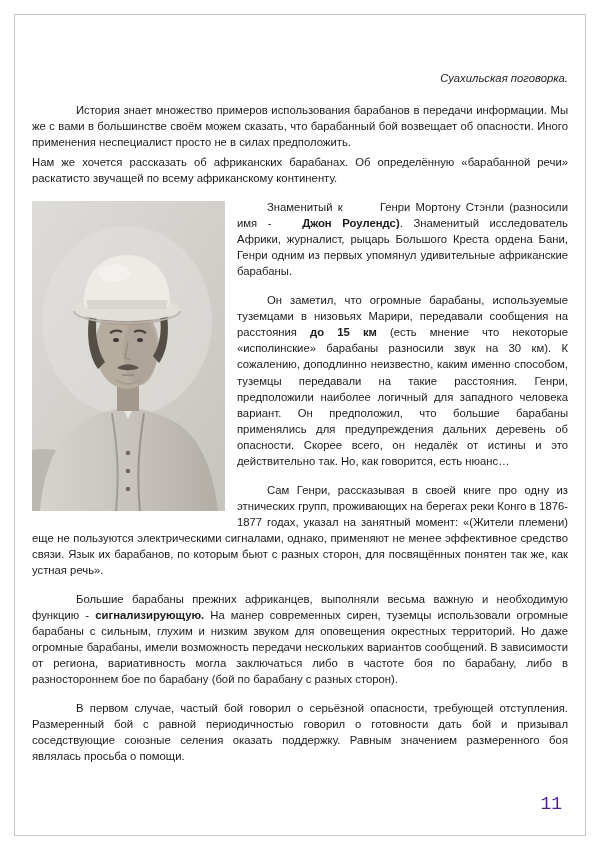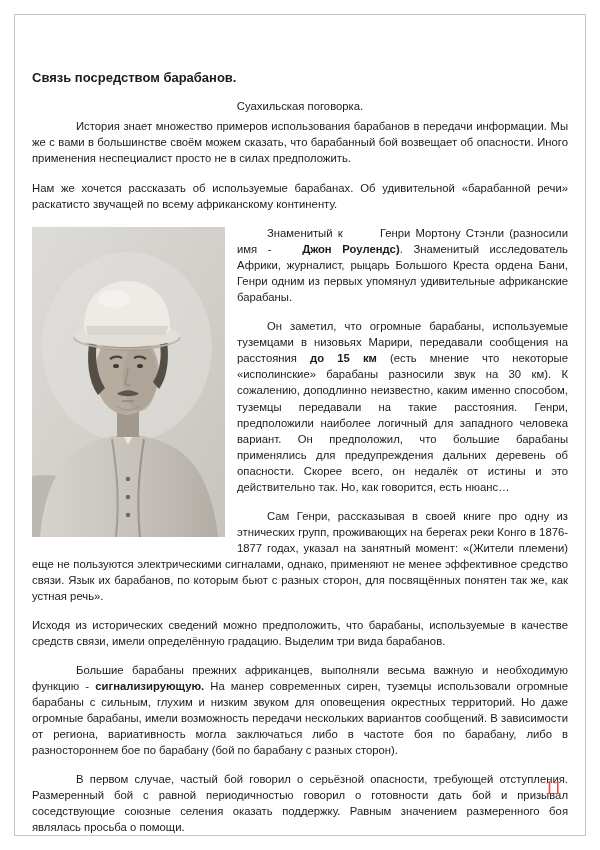--- a/index.html
+++ b/index.html
@@ -25,49 +25,48 @@
     font-size:13px; font-weight:bold;
     margin:0 0 13px 0;
   }
   .content p {
     font-size:11.3px;
     line-height:1.42;
     text-align:justify;
     margin:0 0 13px 0;
   }
   p.epigraph { text-align:right; font-style:italic; margin-bottom:12px; }
-  p.attrib   { text-align:center; margin-bottom:4px; }
+  p.attrib   { text-align:right; margin-bottom:16px;font-style:italic; }
   p.indent    { text-indent:44px; }
   p.indent-sm { text-indent:30px; }
-  p.tight     { margin-bottom:14px; }
+  p.tight     { margin-bottom:4px; }
   .photo {
     float:left;
     width:193px; height:310px;
     margin:2px 12px 6px 0;
   }
   .photo svg { display:block; width:100%; height:100%; }
   .page-num {
-    position:absolute; right:38px; bottom:51px;
-    font-size:18px; color:#ef4444;
-    font-family:Liberation Serif, serif;
+    position:absolute; right:38px; bottom:36px;
+    font-size:18px; color:#4c1d95;
+    font-family:Liberation Mono, monospace;
   }
 </style>
 </head>
 <body>
 
 <div class="page">
   <div class="page-frame"></div>
 
   <div class="content">
-    <h1 class="title">Связь посредством барабанов.</h1>
 
     <p class="attrib">Суахильская поговорка.</p>
 
     <p class="indent tight"><span>История знает множество примеров использования барабанов в передачи информации.  Мы же с вами в большинстве своём можем сказать, что барабанный бой возвещает об опасности. Иного применения неспециалист просто не в силах предположить.</span></p>
-    <p><span>Нам же хочется рассказать об используемые барабанах.  Об удивительной «барабанной речи» раскатисто звучащей по всему африканскому континенту.</span></p>
+    <p><span>Нам же хочется рассказать об африканских барабанах.  Об определённую «барабанной речи» раскатисто звучащей по всему африканскому континенту.</span></p>
 
     <div class="photo" aria-label="Чёрно-белый портрет Генри Мортона Стэнли в пробковом шлеме">
       <svg viewBox="0 0 193 310" role="img">
         <defs>
           <linearGradient id="bgGrad" x1="0" y1="0" x2="1" y2="1">
             <stop offset="0" stop-color="#dedcd8"></stop>
             <stop offset="1" stop-color="#c7c4bf"></stop>
           </linearGradient>
           <linearGradient id="coatGrad" x1="0" y1="0" x2="1" y2="0">
             <stop offset="0" stop-color="#d6d3cd"></stop>
@@ -109,19 +108,18 @@
         <path d="M42 110 A53 12 0 0 0 148 110" fill="none" stroke="#b8b4ad" stroke-width="1.4"></path>
         <path d="M52 100 C52 70 72 54 95 54 C118 54 138 70 138 100 C138 105 135 108 131 108 L59 108 C55 108 52 105 52 100 Z" fill="#ecebe6"></path>
         <path d="M54 99 L136 99 L134 108 L56 108 Z" fill="#d9d6cf"></path>
         <ellipse cx="82" cy="72" rx="16" ry="9" fill="#f4f3ef" opacity="0.8"></ellipse>
       </svg>
     </div>
 
     <p class="indent-sm"><span>Знаменитый к </span><span style="font-weight: normal; margin-left: 32px;">Генри Мортону Стэнли (</span><span>разносили имя - </span><span style="font-weight: bold; margin-left: 20px;">Джон Роулендс)</span><span>. Знаменитый исследователь Африки, журналист, рыцарь Большого Креста  ордена Бани, Генри одним из первых упомянул удивительные африканские барабаны.</span></p>
     <p class="indent-sm"><span>Он заметил, что огромные барабаны, используемые туземцами в низовьях Марири, передавали сообщения на расстояния </span><span style="font-weight: bold;">до 15 км </span><span>(есть мнение что некоторые «исполинские» барабаны разносили звук на 30 км). К сожалению, доподлинно неизвестно, каким именно способом, туземцы передавали на такие расстояния. Генри, предположили наиболее логичный для западного человека вариант. Он предположил, что большие барабаны применялись для предупреждения дальних деревень об опасности. Скорее всего, он недалёк от истины и это действительно так. Но, как говорится, есть нюанс…</span></p>
     <p class="indent-sm"><span>Сам Генри, рассказывая в своей книге про одну из этнических групп, проживающих на берегах реки Конго в 1876-1877 годах, указал на занятный момент: «(Жители племени) еще не пользуются электрическими сигналами, однако, применяют не менее эффективное средство связи. Язык их барабанов, по которым бьют с разных сторон, для посвящённых понятен так же, как устная речь».</span></p>
-    <p><span>Исходя из исторических сведений можно предположить, что барабаны, используемые в качестве средств связи, имели определённую градацию. Выделим три вида барабанов.</span></p>
     <p class="indent"><span>Большие барабаны прежних африканцев, выполняли весьма важную и необходимую функцию - </span><span style="font-weight: bold;">сигнализирующую.</span><span>  На манер современных сирен, туземцы использовали огромные барабаны с сильным, глухим и низким звуком для оповещения окрестных территорий. Но даже огромные барабаны, имели возможность передачи нескольких вариантов сообщений.  В зависимости от региона, вариативность могла заключаться либо в частоте боя по барабану, либо в разностороннем бое по барабану (бой по барабану с разных сторон).</span></p>
     <p class="indent"><span>В первом случае, частый бой говорил о серьёзной опасности, требующей отступления. Размеренный бой с равной периодичностью говорил о готовности дать бой и призывал соседствующие союзные селения оказать поддержку. Равным значением размеренного боя являлась просьба о помощи.</span></p>
   </div>
 
   <div class="page-num">11</div>
 </div>
 
 </body></html>

